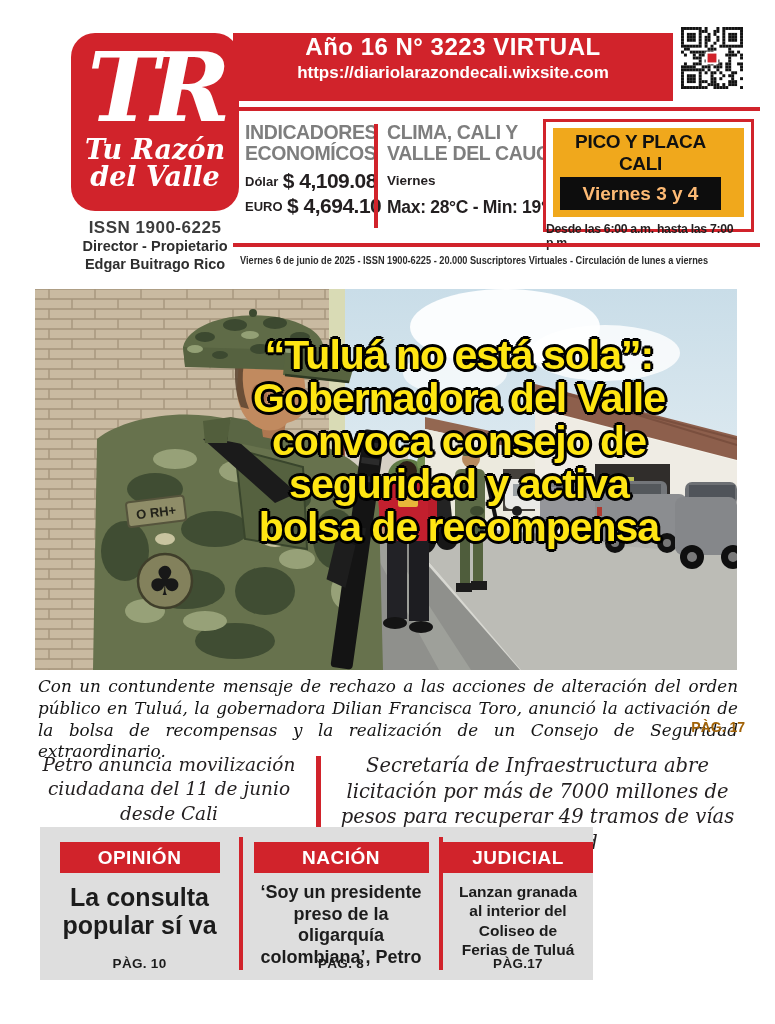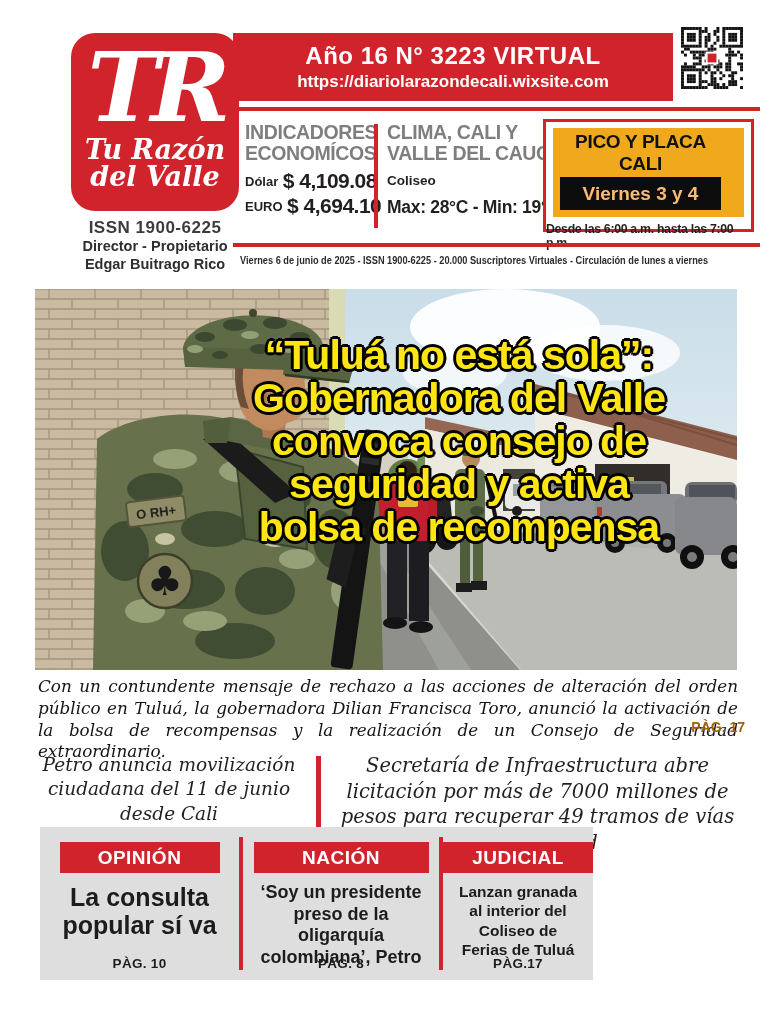--- a/index.html
+++ b/index.html
@@ -11,21 +11,21 @@
   
   .logo-wrap{left:42px;top:33px;width:168px;text-align:center;margin-left:29px;}
   .logo-box{width:168px;height:178px;background:#d1232b;border-radius:24px;color:#fff;}
   .logo-tr{font-family:"DejaVu Serif", serif;font-style:italic;font-weight:bold;
     font-size:96px;line-height:1.02;letter-spacing:-8px;padding-top:6px;}
   .logo-name{font-family:"DejaVu Serif", serif;font-style:italic;font-weight:bold;
     font-size:27px;line-height:1.08;margin-top:-2px;}
   .issn{margin-top:7px;font-size:17px;font-weight:bold;color:#3c3c3c;letter-spacing:.5px;}
   .dir{font-size:14.5px;font-weight:bold;color:#2e2e2e;line-height:1.22;}
   .red-banner{left:233px;top:33px;width:440px;height:68px;background:#d1232b;color:#fff;text-align:center;}
-  .banner-l1{font-size:24px;font-weight:bold;margin-top:9px;letter-spacing:.5px;}
+  .banner-l1{font-size:24px;font-weight:bold;letter-spacing:.5px;}
   .banner-l2{font-size:17px;font-weight:bold;margin-top:2px;}
   .qr-box{left:681px;top:27px;width:62px;height:62px;}
   .rule{background:#d1232b;height:4px;}
   
   .sec-title{color:#7e7e7e;font-weight:bold;font-size:19.5px;line-height:1.08;letter-spacing:-.4px;}
   .ind-row{margin-top:5px;white-space:nowrap;}
   .ind-label{font-size:13px;font-weight:bold;vertical-align:2px;}
   .ind-value{font-size:21px;font-weight:bold;letter-spacing:-.5px;}
   .vdiv{width:4px;background:#d1232b;}
   .clim-cond{font-size:13.5px;font-weight:bold;margin-top:9px;}
@@ -331,21 +331,21 @@
     <span class="ind-label">EURO</span>
     <span class="ind-value">$ 4,694.10</span>
   </div>
 </div>
 
 <div class="abs vdiv" style="left:374px;top:124px;height:104px;"></div>
 
 <div class="abs" style="left:387px;top:122px;">
   <div class="sec-title">CLIMA, CALI Y</div>
   <div class="sec-title">VALLE DEL CAUCA</div>
-  <div class="clim-cond">Coliseo</div>
+  <div class="clim-cond">Viernes</div>
   <div class="clim-temp">Max: 28°C - Min: 19°C</div>
 </div>
 
 <div class="abs pico">
   <div class="pico-amber">
     <div class="pico-title">PICO Y PLACA CALI</div>
     <div class="pico-black">Viernes 3 y 4</div>
   </div>
   <div class="pico-hours">Desde las 6:00 a.m. hasta las 7:00 p.m.</div>
 </div>

